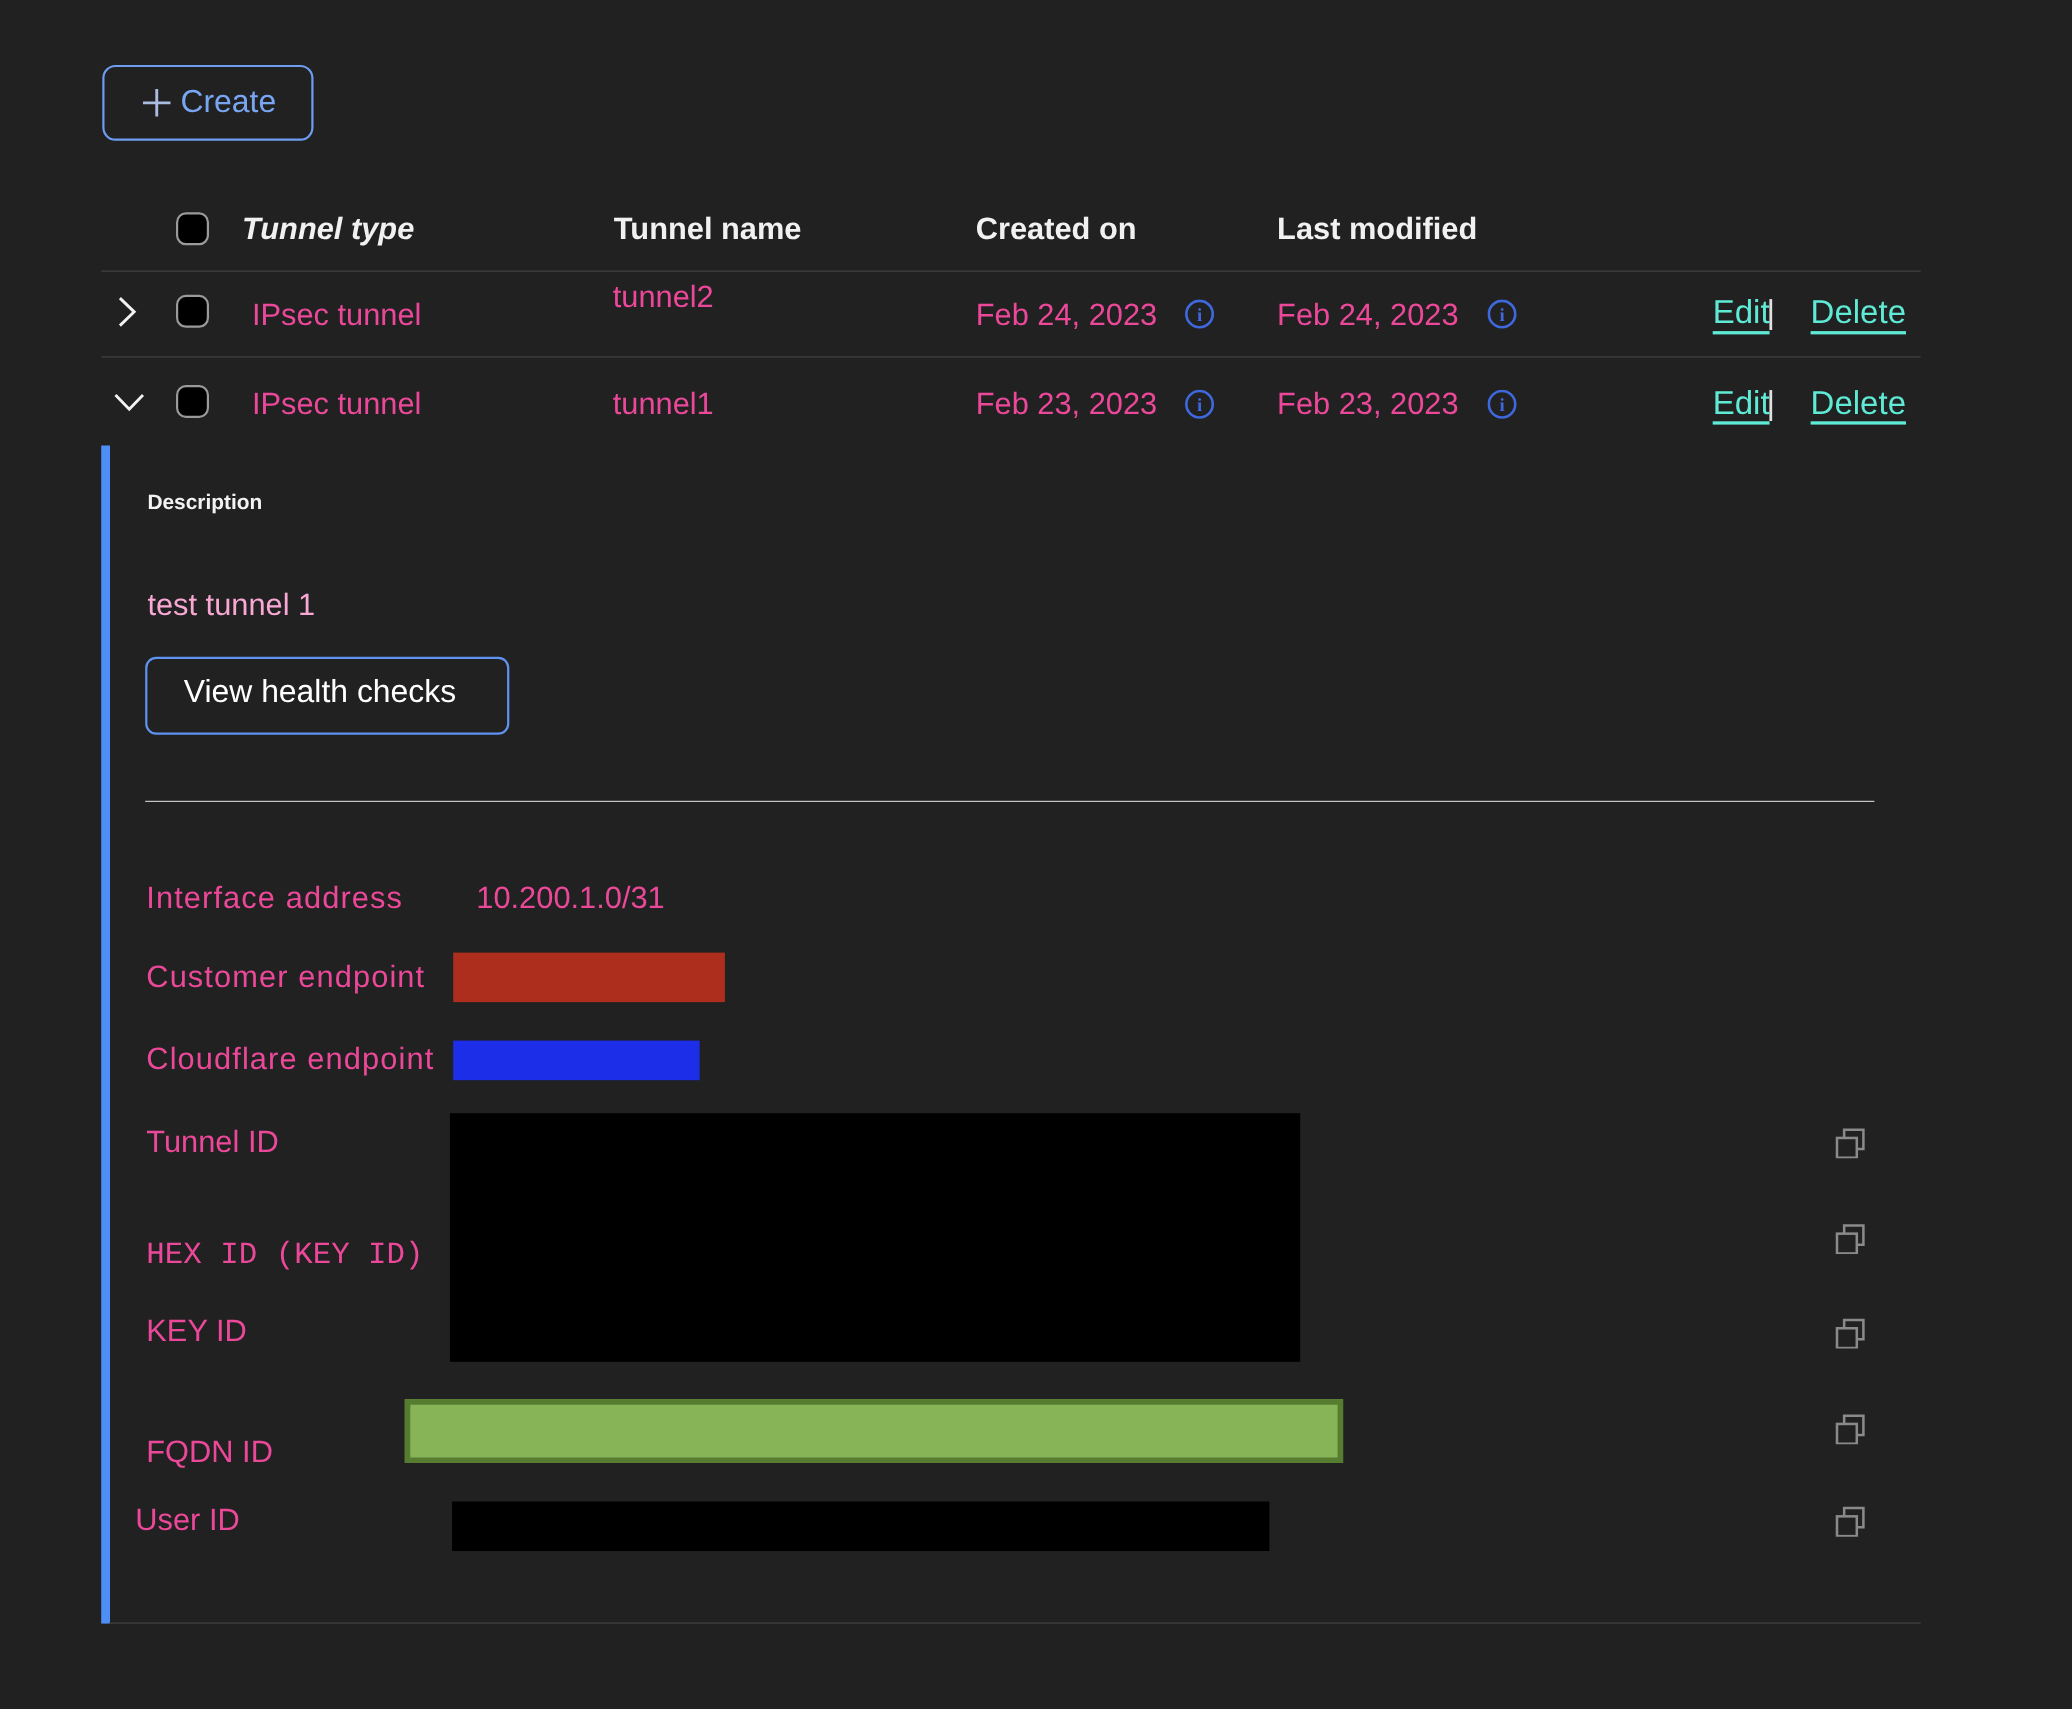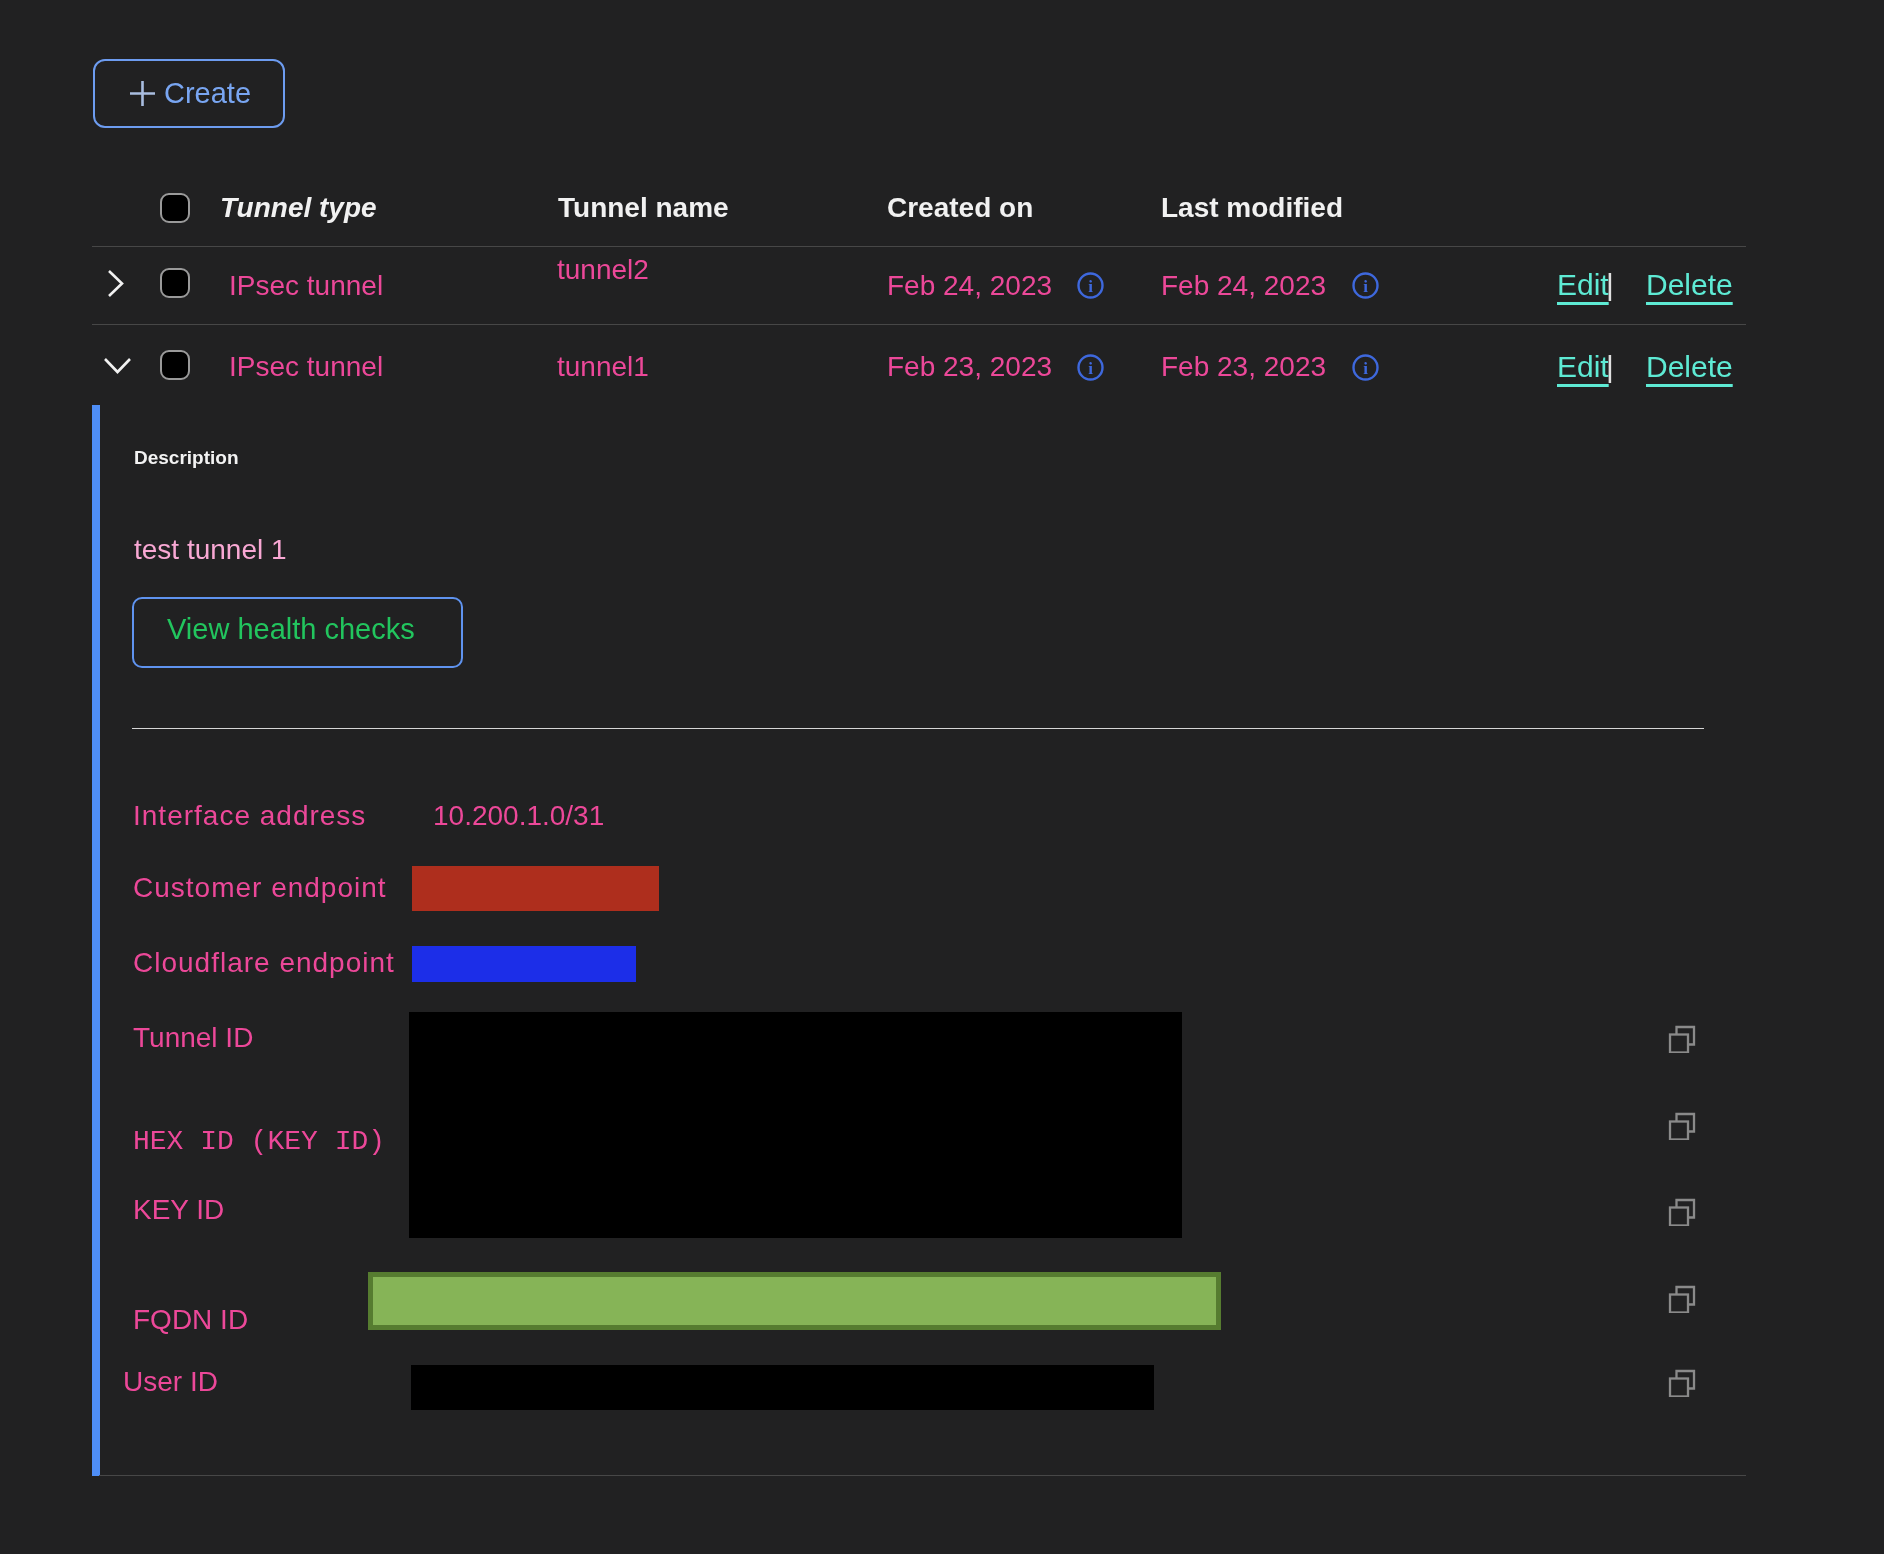--- a/index.html
+++ b/index.html
@@ -69,21 +69,21 @@
 <div class="abs txt link" style="left:1541px; top:352px; font-size:30px;">Edit</div>
 <div class="abs txt" style="left:1606px; top:352px; font-size:30px; color:#e0e0e0;">|</div>
 <div class="abs txt link" style="left:1630px; top:352px; font-size:30px;">Delete</div>
 
 <div class="abs" style="left:92px; top:405px; width:8px; height:1071px; background:#4e8ef7;"></div>
 
 <div class="abs txt" style="left:134px; top:448px; font-size:19px; font-weight:700; color:#f3f3f3;">Description</div>
 <div class="abs txt" style="left:134px; top:536px; color:#f9a8d4;">test tunnel 1</div>
 
 <div class="abs" style="left:132px; top:597px; width:331px; height:71px; border:2px solid #5f93ef; border-radius:10px;"></div>
-<div class="abs txt" style="left:167px; top:615px; font-size:29px; color:#22c55e;">View health checks</div>
+<div class="abs txt" style="left:167px; top:615px; font-size:29px; color:#ffffff;">View health checks</div>
 
 <div class="line" style="left:132px; top:728px; width:1572px; background:#d6d6d6;"></div>
 
 <div class="abs txt" style="left:133px; top:802px; letter-spacing:1px;">Interface address</div>
 <div class="abs txt" style="left:433px; top:802px;">10.200.1.0/31</div>
 
 <div class="abs txt" style="left:133px; top:874px; letter-spacing:1px;">Customer endpoint</div>
 <div class="abs" style="left:412px; top:866px; width:247px; height:45px; background:#ae2e1d;"></div>
 
 <div class="abs txt" style="left:133px; top:949px; letter-spacing:1px;">Cloudflare endpoint</div>

